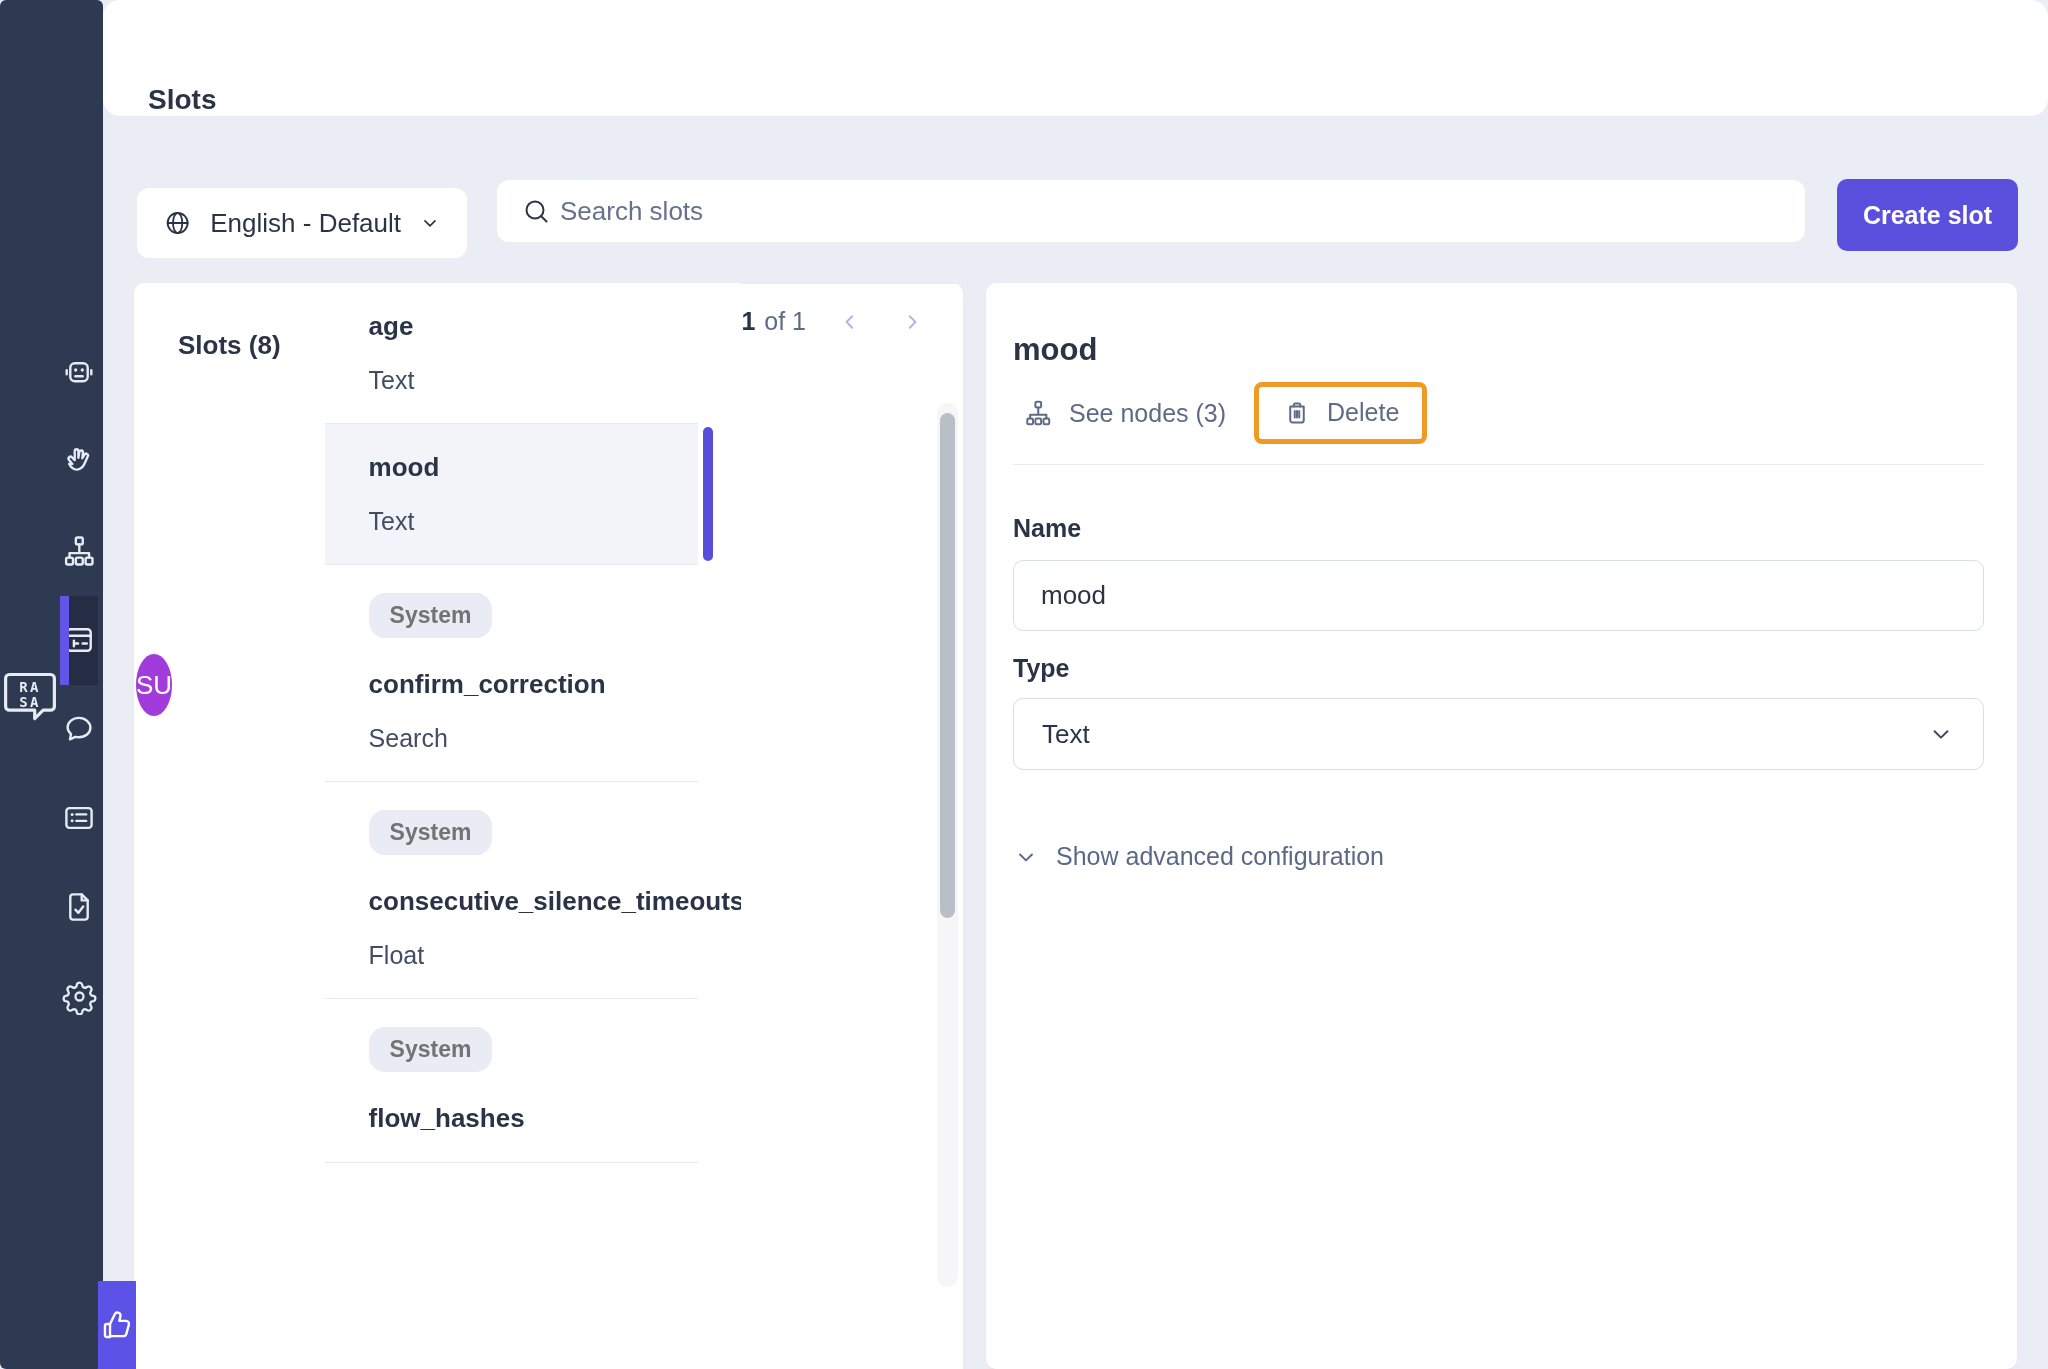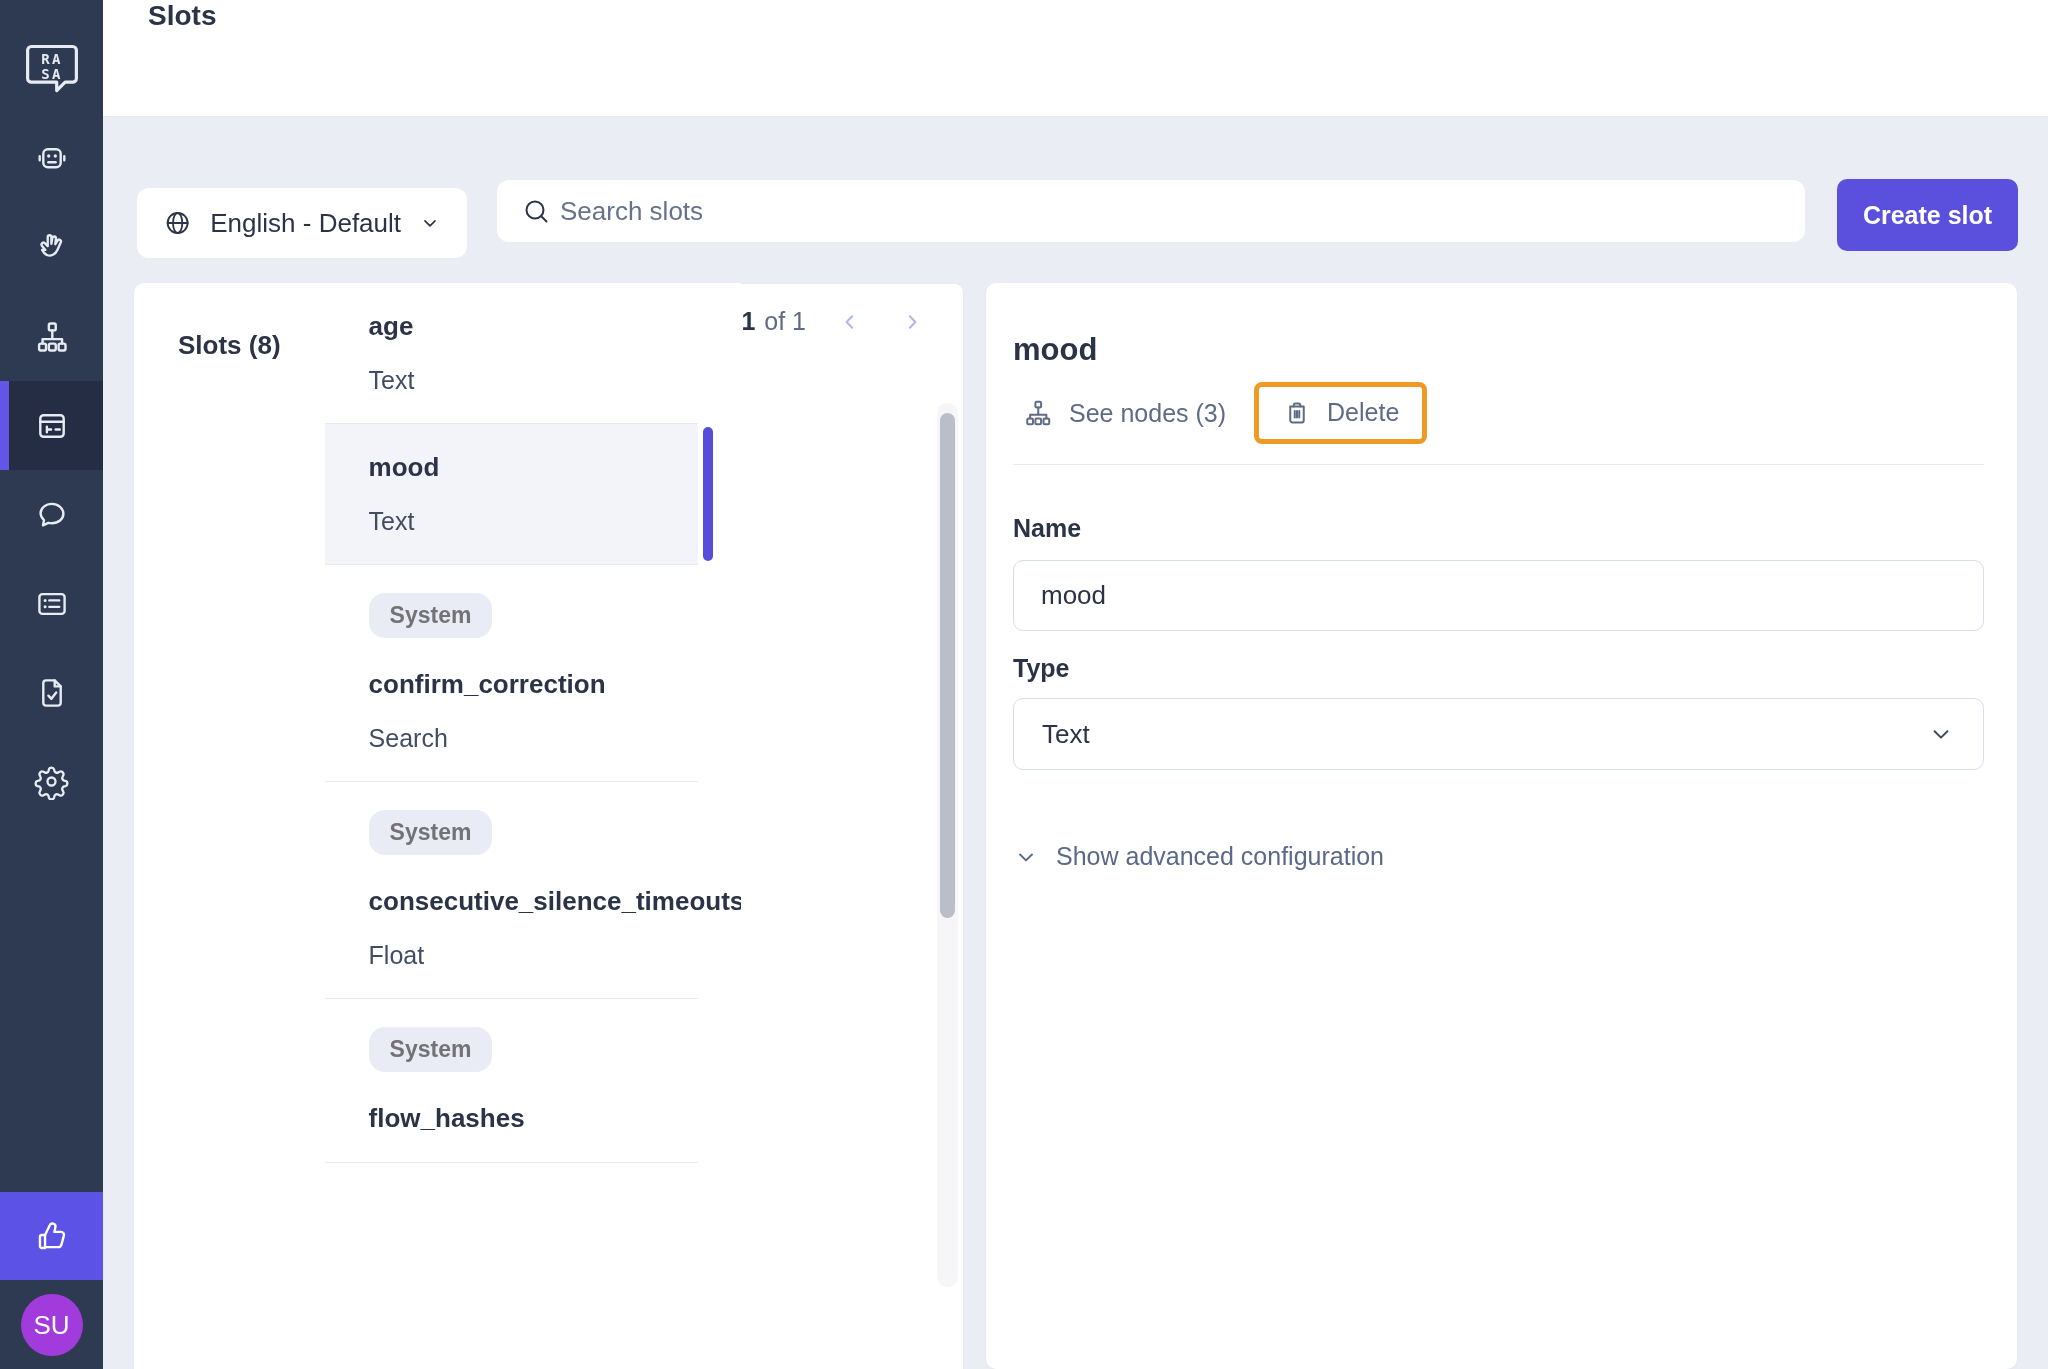--- a/index.html
+++ b/index.html
@@ -10,21 +10,21 @@
     position:relative;
     overflow:hidden;
     color:#2B3447;
   }
   svg { display:block; }
 
   
   .sidebar {
     position:absolute; left:0; top:0; width:103px; height:1369px;
     background:#2E3A51; z-index:10;
-    display:flex; flex-direction:column; align-items:center;
+    display:flex; flex-direction:row; align-items:center;border-radius:6px;
   }
   .logo { margin:38px 0 14px; }
   .nav { width:100%; }
   .nav-item {
     width:100%; height:89px; position:relative;
     display:flex; align-items:center; justify-content:center;
     color:#E7EBF3; cursor:pointer;
   }
   .nav-item.active { background:#242D44; }
   .nav-item.active::before {
@@ -40,21 +40,21 @@
     width:62px; height:62px; border-radius:50%; background:#A23BDB;
     color:#fff; font-size:26px; font-weight:400;
     display:flex; align-items:center; justify-content:center;
     margin:14px 0 13px; cursor:pointer;
   }
 
   
   .topbar {
     position:absolute; left:103px; top:0; width:1945px; height:116px;
     background:#FFFFFF; box-shadow:0 1px 0 #E7EAF1; z-index:5;
-    display:flex; align-items:flex-start;
+    display:flex; align-items:flex-end;border-radius:17px;
   }
   .topbar h1 { padding-left:45px; font-size:28px; font-weight:700; color:#2B3447; }
 
   
   .lang-pill {
     position:absolute; left:137px; top:188px; width:330px; height:70px;
     background:#fff; border-radius:12px; display:flex; align-items:center;
     padding:0 26px; gap:18px; cursor:pointer;
   }
   .lang-pill .lbl { font-size:26px; color:#2B3447; white-space:nowrap; }

